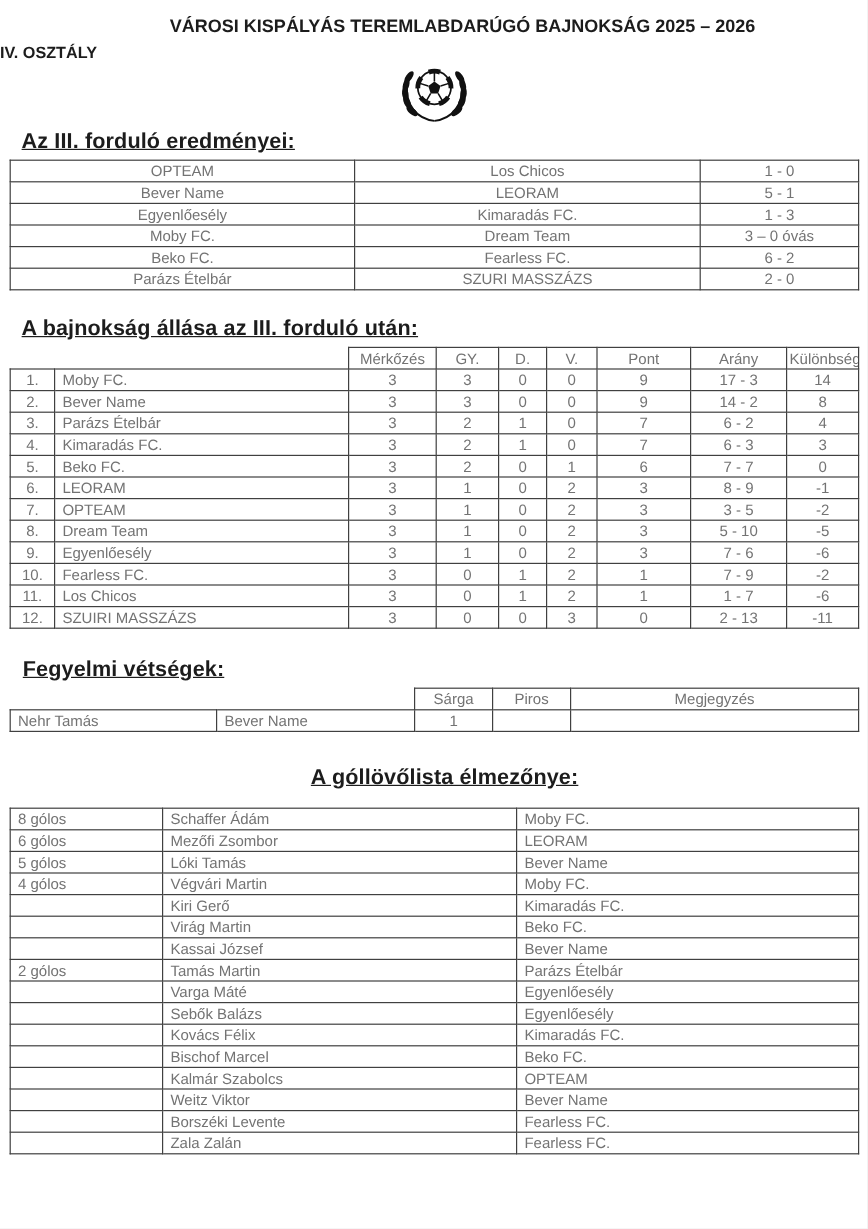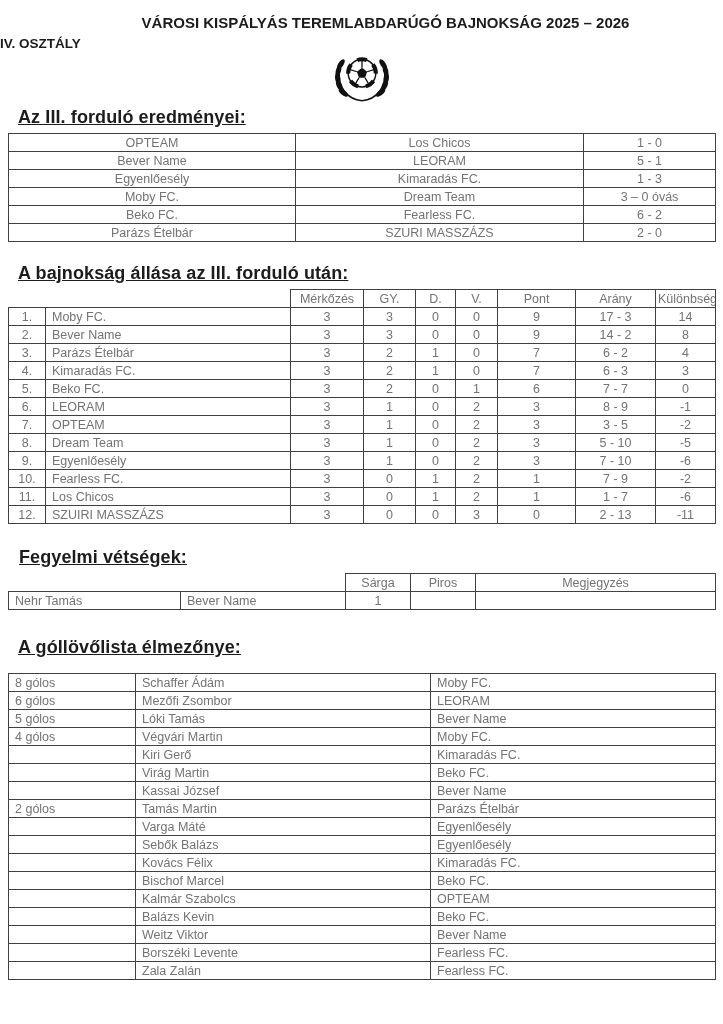--- a/index.html
+++ b/index.html
@@ -11,21 +11,21 @@
   .doc-title{margin:14px 0 0;text-align:center;font-size:15px;font-weight:bold;padding-left:48px;}
   .doc-subtitle{margin:5px 0 0;text-align:left;font-size:13.5px;font-weight:bold;}
   .logo-wrap{text-align:center;margin-top:1px;height:52px;line-height:0;}
   .section-heading{
     margin:0 0 5px 18px;font-size:18px;font-weight:bold;
     text-decoration:underline;letter-spacing:.1px;
   }
   .mt-results{margin-top:3px;}
   .mt-standings{margin-top:21px;}
   .mt-discipline{margin-top:23px;margin-left:19px;}
-  .mt-scorers{margin-top:27px;margin-bottom:15px;}
+  .mt-scorers{margin-top:27px;margin-bottom:15px;text-align:center;}
   table.tbl{
     border-collapse:collapse;margin-left:8px;width:707px;
     table-layout:fixed;font-size:12.5px;color:#737373;
   }
   .tbl td{
     border:1px solid #404040;height:17px;padding:0 6px;
     overflow:hidden;white-space:nowrap;vertical-align:middle;
   }
   .tbl td.c{text-align:center;padding:0 2px;}
   .tbl td.noborder{border:none;}
@@ -237,21 +237,21 @@
         </tr>
 
         <tr>
           <td class="c">9.</td>
           <td>Egyenlőesély</td>
           <td class="c">3</td>
           <td class="c">1</td>
           <td class="c">0</td>
           <td class="c">2</td>
           <td class="c">3</td>
-          <td class="c">7 - 10</td>
+          <td class="c">7 - 6</td>
           <td class="c">-6</td>
         </tr>
 
         <tr>
           <td class="c">10.</td>
           <td>Fearless FC.</td>
           <td class="c">3</td>
           <td class="c">0</td>
           <td class="c">1</td>
           <td class="c">2</td>
@@ -401,25 +401,20 @@
           <td>Beko FC.</td>
         </tr>
 
         <tr>
           <td></td>
           <td>Kalmár Szabolcs</td>
           <td>OPTEAM</td>
         </tr>
 
 
-        <tr>
-          <td></td>
-          <td>Balázs Kevin</td>
-          <td>Beko FC.</td>
-        </tr>
 
         <tr>
           <td></td>
           <td>Weitz Viktor</td>
           <td>Bever Name</td>
         </tr>
 
         <tr>
           <td></td>
           <td>Borszéki Levente</td>

